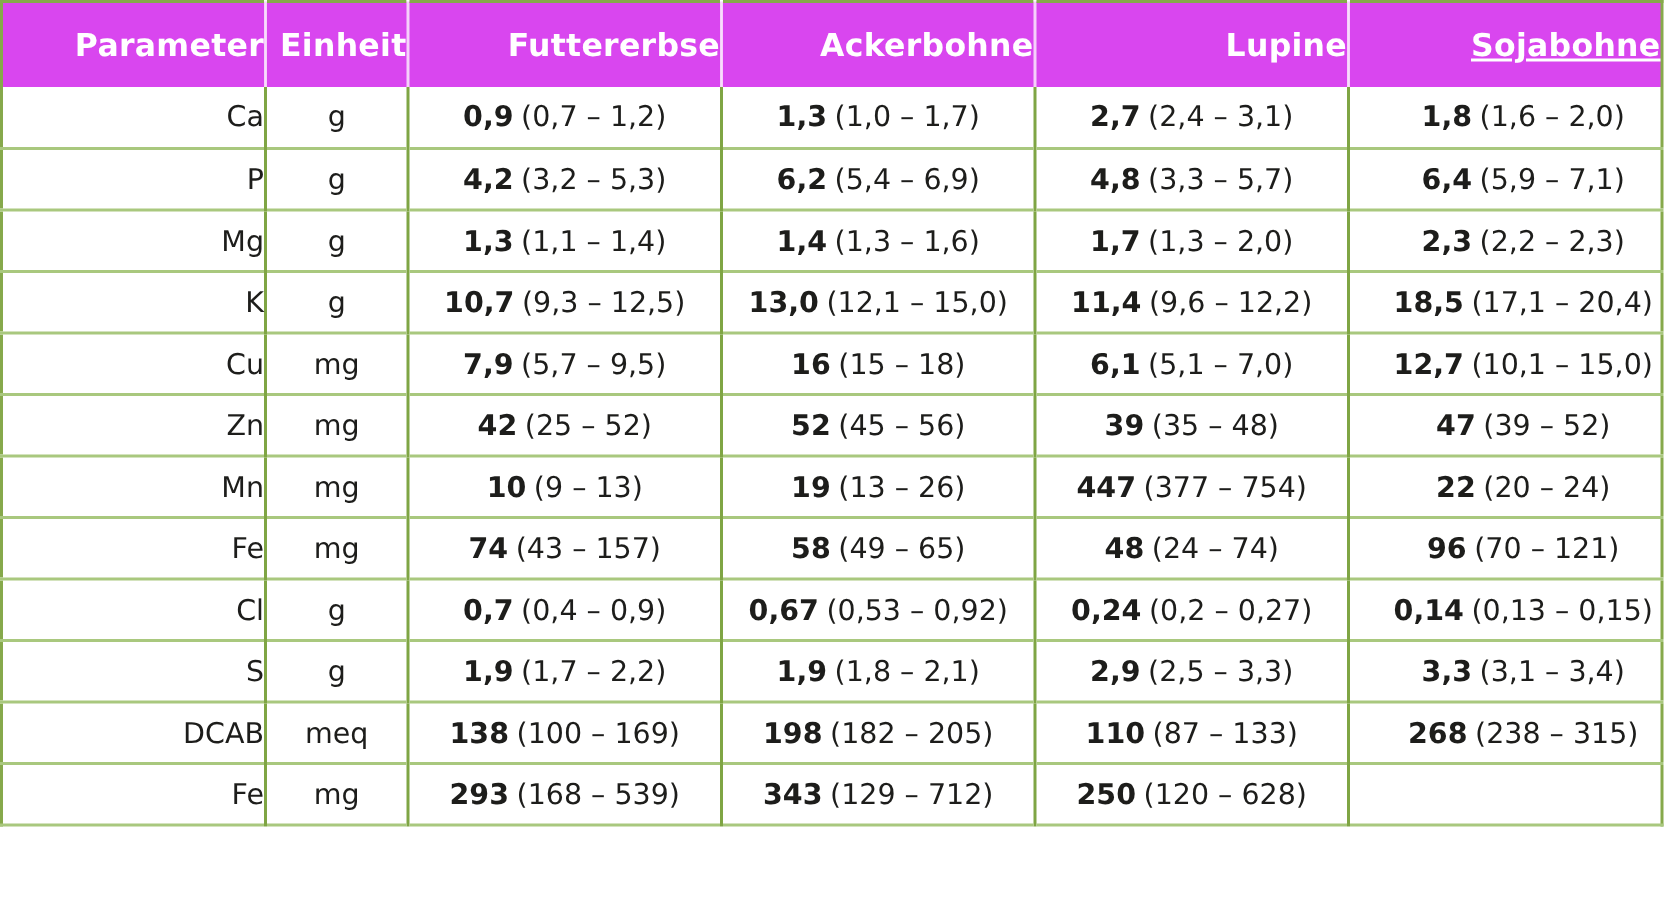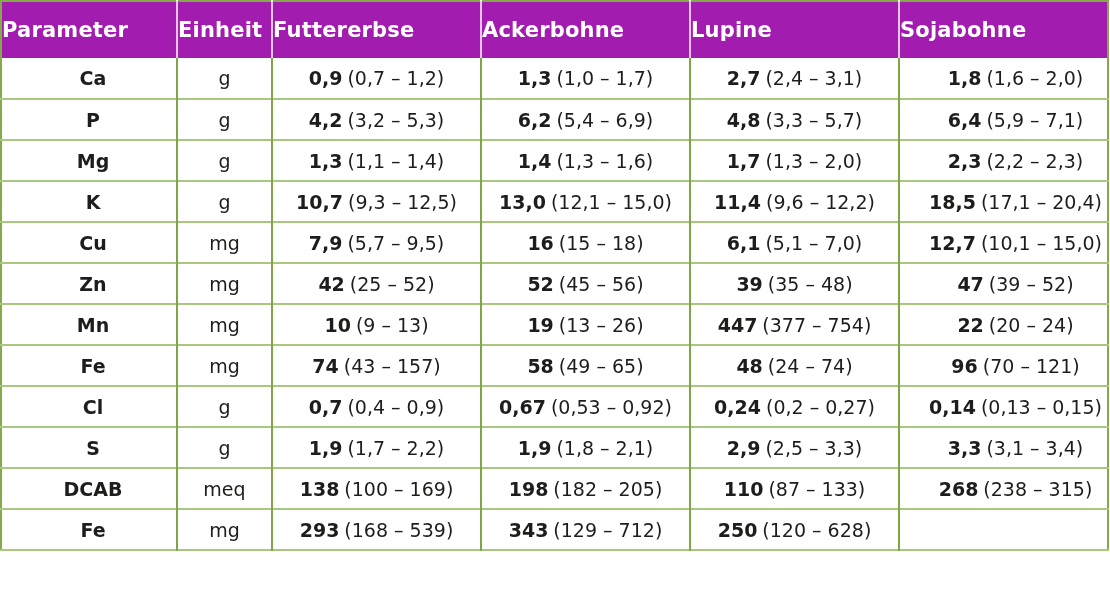--- a/index.html
+++ b/index.html
@@ -20,48 +20,48 @@
     border-collapse: collapse;
     table-layout: fixed;
     width: 1104px;
     border: 2px solid #86a94b;
     border-bottom: 2px solid #a9c87e;
   }
   col.c-param  { width: 176px; }
   col.c-unit   { width: 95px;  }
   col.c-val    { width: 209px; }
   thead th {
-    background: #a21caf;
+    background: #d946ef;
     color: #ffffff;
     font-size: 21px;
     font-weight: bold;
     height: 57px;
-    text-align: left;
+    text-align: right;
     vertical-align: middle;
     border-right: 2px solid rgba(255,255,255,0.75);
     letter-spacing: 0.2px;
   }
-  thead th:last-child { border-right: none; }
+  thead th:last-child { border-right: none; text-decoration: underline; }
   tbody td {
     height: 41px;
     font-size: 19px;
     color: #1d1d1b;
     text-align: center;
     vertical-align: middle;
     background: #ffffff;
     border-top: 2px solid #a9c87e;
     border-right: 2px solid #7fa544;
     white-space: nowrap;
   }
   tbody tr:first-child td { border-top: none; }
   tbody td:last-child { border-right: none; padding-left: 24px; }
   tbody td.param {
-    text-align: center;
+    text-align: right;
     padding-left: 8px;
-    font-weight: bold;
+    font-weight: normal;
   }
   tbody td.unit { font-weight: normal; }
   td.val .v { font-weight: bold; margin-right: 5px; margin-top: 16px; }
   td.val .v:empty { margin-right: 0; }
   td.val .r { font-weight: normal; }
 </style>
 </head>
 <body>
 
 <div class="table-wrap">

